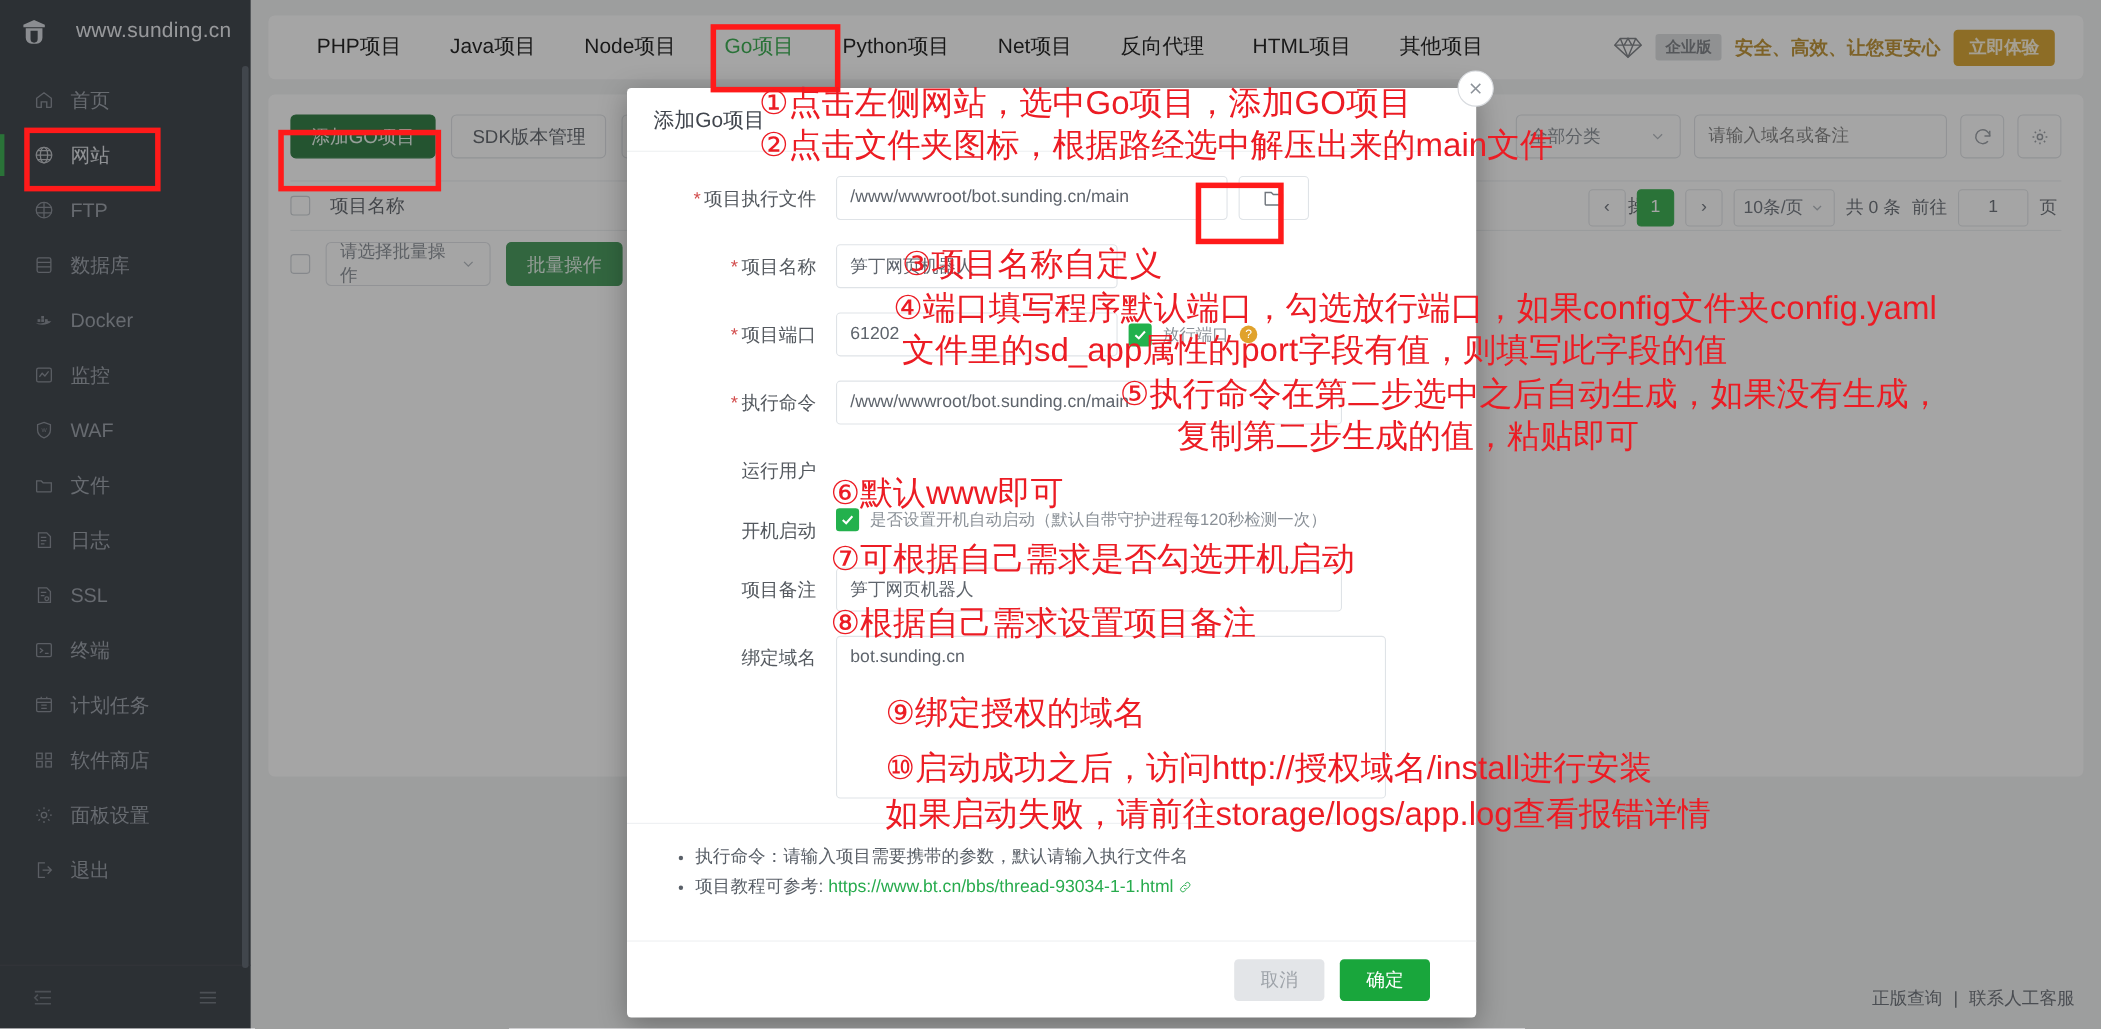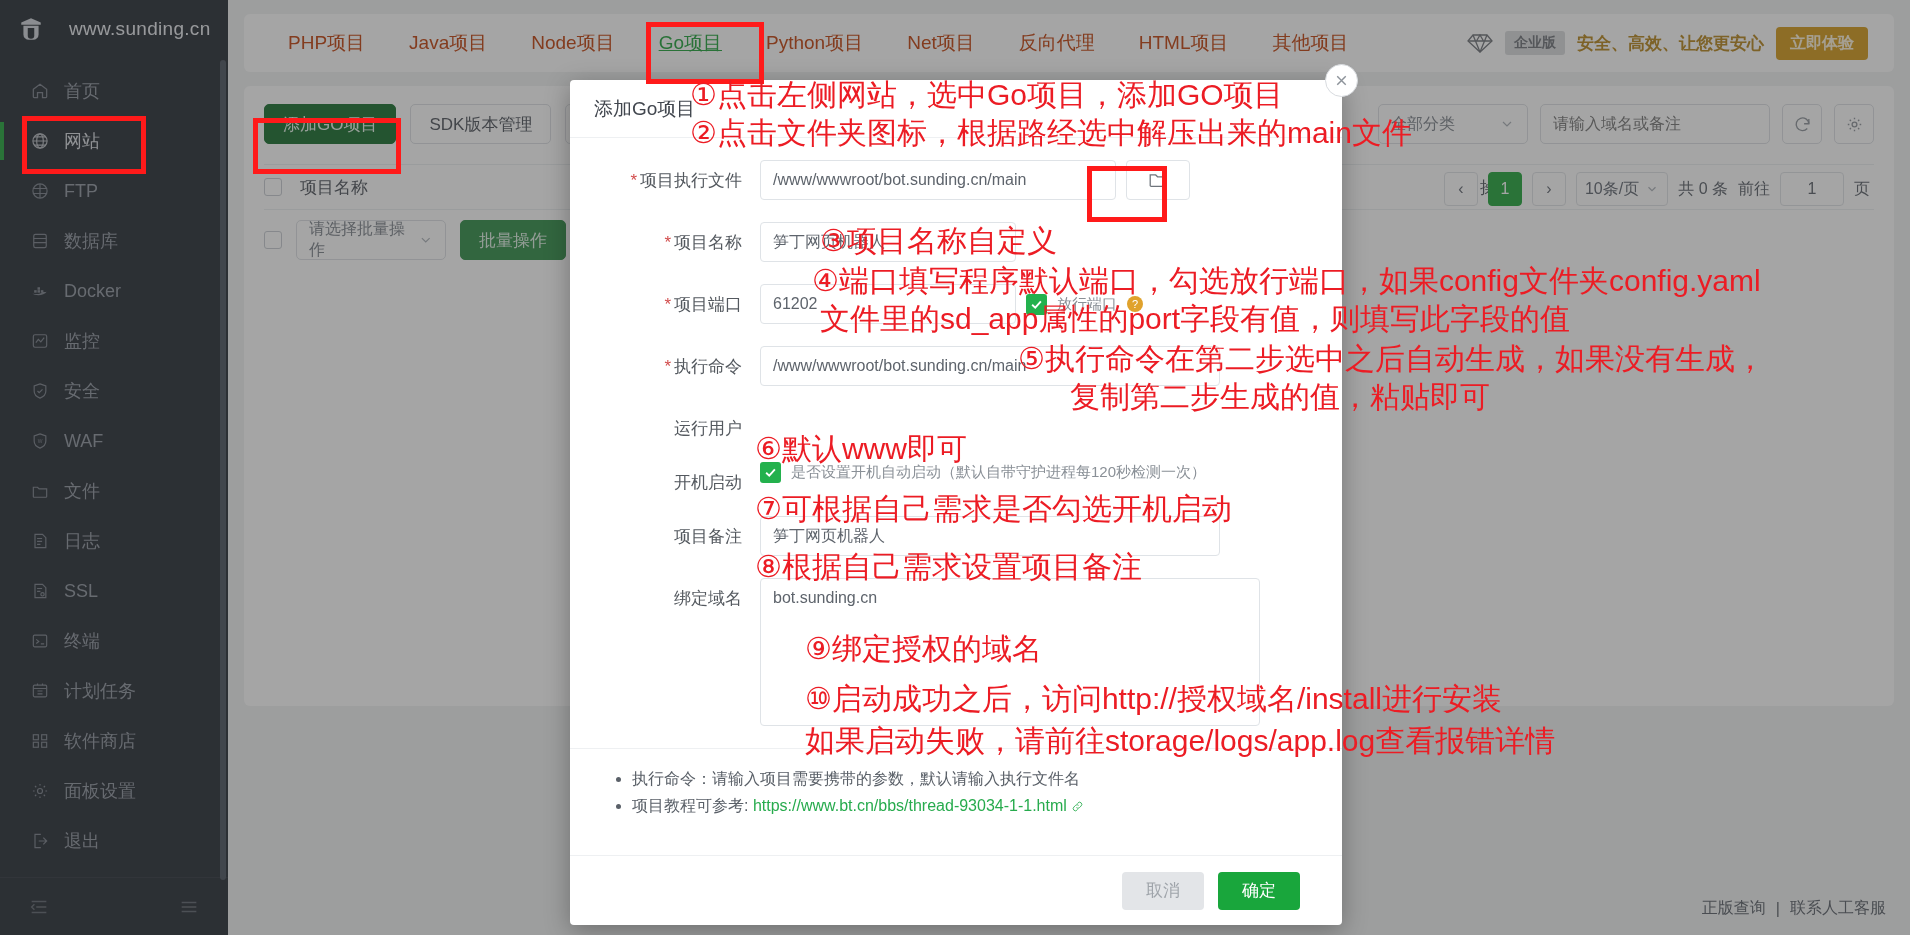--- a/index.html
+++ b/index.html
@@ -57,24 +57,24 @@
   
   .main { position: absolute; left: 228px; top: 0; right: 0; bottom: 0; background:#f1f2f3; }
 
   .tabbar {
     margin: 14px 16px 0 16px;
     height: 58px; background: #fff; border-radius: 6px;
     display: flex; align-items: center; padding: 0 22px;
     position: relative;
   }
   .tab {
-    font-size: 19px; color: #c2410c; padding: 0 22px; cursor: pointer;
+    font-size: 19px; color: #000000; padding: 0 22px; cursor: pointer;
     line-height: 58px; white-space: nowrap;
   }
-  .tab.active { color: #1fa23a; text-decoration: underline; }
+  .tab.active { color: #1fa23a; }
   .promo {
     margin-left: auto; display: flex; align-items: center; gap: 12px;
     padding-right: 4px;
   }
   .promo .gem { width: 26px; height: 22px; }
   .promo-ent {
     background: #d9dbdd; color: #6d7177; font-size: 14px;
     padding: 3px 9px; border-radius: 3px; font-weight: bold;
   }
   .promo-txt { color: #b7861c; font-size: 17px; font-weight: bold; }
@@ -286,27 +286,20 @@
               <path d="M3 15c3 3 14 3 17-2-2 .5-4 .3-5-.5-1 3-8 4-12 2.5z"></path>
             </svg></span>
         <span>Docker</span>
       </div>
       <div class="side-item">
         <span class="ico"><svg viewBox="0 0 24 24" width="20" height="20" fill="none" stroke="#8e959f" stroke-width="1.4">
               <rect x="4" y="4.5" width="16" height="15" rx="2"></rect>
               <path d="M7 14l3-4 3 3 4-5"></path>
             </svg></span>
         <span>监控</span>
-      </div>
-      <div class="side-item">
-        <span class="ico"><svg viewBox="0 0 24 24" width="20" height="20" fill="none" stroke="#8e959f" stroke-width="1.4">
-              <path d="M12 3.5 19 6v6c0 4-3 7-7 8.5C8 19 5 16 5 12V6z"></path>
-              <path d="M9 12l2 2 4-4"></path>
-            </svg></span>
-        <span>安全</span>
       </div>
       <div class="side-item">
         <span class="ico"><svg viewBox="0 0 24 24" width="20" height="20" fill="none" stroke="#8e959f" stroke-width="1.4">
               <path d="M12 3.5 19 6v6c0 4-3 7-7 8.5C8 19 5 16 5 12V6z"></path>
               <text x="12" y="14" font-size="6" fill="#8e959f" text-anchor="middle" stroke="none">W</text>
             </svg></span>
         <span>WAF</span>
       </div>
       <div class="side-item">
         <span class="ico"><svg viewBox="0 0 24 24" width="20" height="20" fill="none" stroke="#8e959f" stroke-width="1.4">

